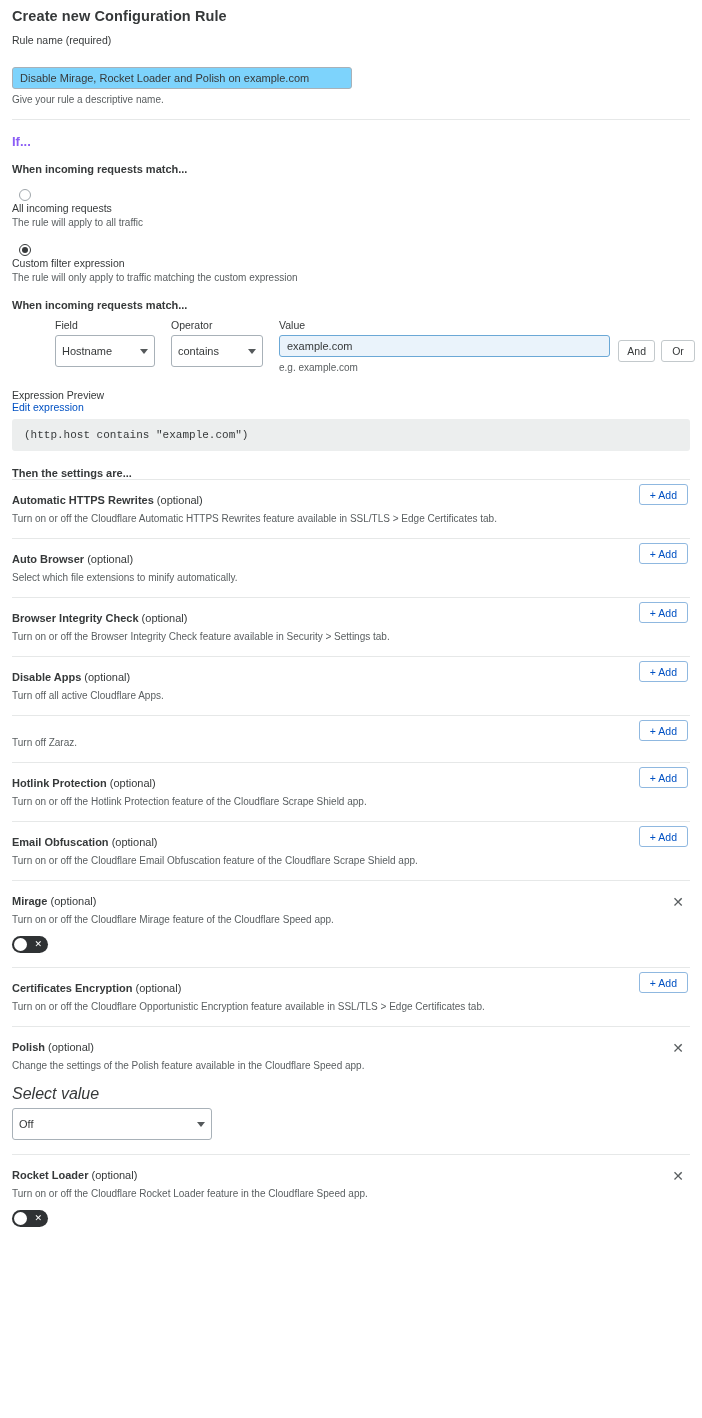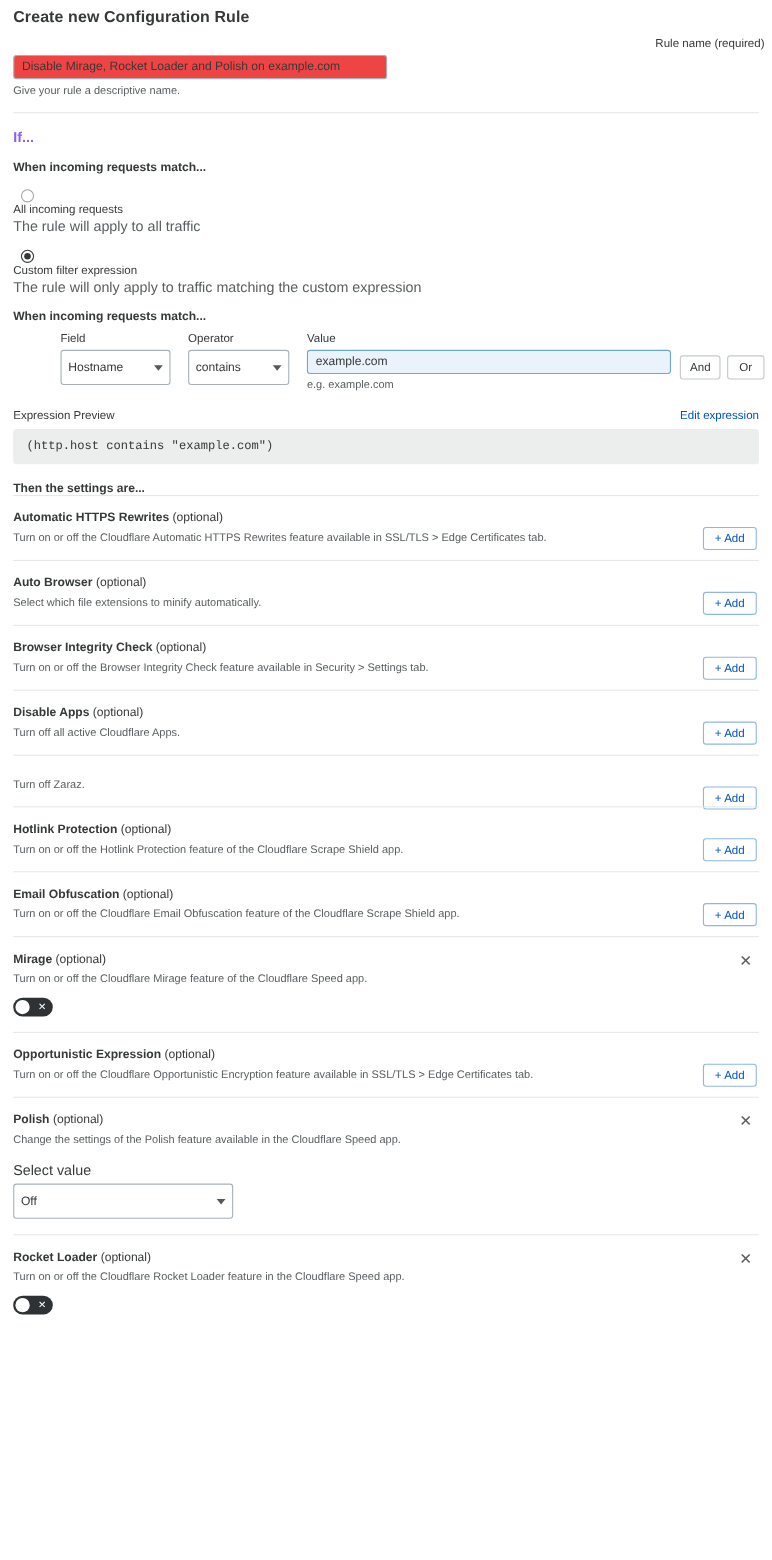--- a/index.html
+++ b/index.html
@@ -22,35 +22,34 @@
   .title {
     font-size: 14.5px;
     font-weight: bold;
     color: #36393a;
     margin: 8px 0 10px 5px;
     letter-spacing: .1px;
   }
   .field-label {
     font-size: 10.5px;
     color: #36393a;
-    margin: 0 0 4px 5px;
-    text-align: right;
+    margin: 0 0 21px 5px;
   }
   .rule-name-input {
     display: block;
     margin-left: 5px;
     width: 340px;
     height: 22px;
     border: 1px solid #a8b1b8;
     border-radius: 3px;
     padding: 2px 7px;
     font-size: 11px;
     font-family: "Liberation Sans", sans-serif;
     color: #36393a;
-    background: #ef4444;
+    background: #7dd3fc;
   }
   .hint {
     font-size: 10px;
     color: #595e60;
     margin: 5px 0 0 5px;
   }
   .hr {
     border: none;
     border-top: 1px solid #e6e8e8;
     margin: 14px 5px 0 5px;
@@ -94,21 +93,21 @@
     width: 6px; height: 6px;
     border-radius: 50%;
     background: #36393a;
   }
   .radio-text .rt-main {
     font-size: 10.5px;
     color: #36393a;
     line-height: 14px;
   }
   .radio-text .rt-sub {
-    font-size: 13px;
+    font-size: 10px;
     color: #595e60;
     line-height: 14px;
     margin-top: 1px;
   }
   .filter-row {
     display: flex;
     align-items: flex-start;
     margin: 8px 0 0 5px;
   }
   .col-label {
@@ -168,20 +167,21 @@
     padding: 0 8px;
     cursor: pointer;
     font-family: "Liberation Sans", sans-serif;
   }
   .and-or { display: flex; gap: 6px; margin-top: 21px; }
   .preview-head {
     display: flex;
     justify-content: space-between;
     align-items: baseline;
     margin: 16px 5px 0 5px;
+    flex-direction: column;
   }
   .preview-head .lbl {
     font-size: 10.5px;
     color: #36393a;
   }
   .edit-link {
     font-size: 10.5px;
     color: #0051c3;
     text-decoration: none;
     cursor: pointer;
@@ -217,21 +217,21 @@
     color: #36393a;
   }
   .s-desc {
     font-size: 10px;
     color: #595e60;
     margin-top: 7px;
   }
   .add-btn {
     position: absolute;
     right: 2px;
-    top: 28px;
+    top: 4px;
     border: 1px solid #8fb8e0;
     color: #0051c3;
     background: #fff;
     font-size: 10.5px;
     border-radius: 3px;
     height: 21px;
     padding: 0 10px;
     cursor: pointer;
     font-family: "Liberation Sans", sans-serif;
   }
@@ -268,23 +268,24 @@
   }
   .toggle .xmark {
     position: absolute;
     right: 6px;
     top: 1px;
     color: #fff;
     font-size: 9px;
     line-height: 15px;
   }
   .select-value-label {
-    font-size: 13px;
+    font-size: 16px;
     color: #36393a;
     margin-top: 14px;
+    font-style: italic;
   }
   .polish-select {
     margin-top: 5px;
     width: 200px;
   }
 </style>
 </head>
 <body>
 
 <div class="page">
@@ -390,21 +391,21 @@
       <div class="setting">
         <div class="s-title"><span>Mirage</span><span class="opt"> (optional)</span></div>
         <div class="s-desc">Turn on or off the Cloudflare Mirage feature of the Cloudflare Speed app.</div>
         <button class="close-btn">✕</button>
         <div class="toggle">
           <span class="knob"></span>
           <span class="xmark">✕</span>
         </div>
       </div>
       <div class="setting">
-        <div class="s-title"><span>Opportunistic Expression</span><span class="opt"> (optional)</span></div>
+        <div class="s-title"><span>Certificates Encryption</span><span class="opt"> (optional)</span></div>
         <div class="s-desc">Turn on or off the Cloudflare Opportunistic Encryption feature available in SSL/TLS &gt; Edge Certificates tab.</div>
         <button class="add-btn">+ Add</button>
       </div>
       <div class="setting">
         <div class="s-title"><span>Polish</span><span class="opt"> (optional)</span></div>
         <div class="s-desc">Change the settings of the Polish feature available in the Cloudflare Speed app.</div>
         <button class="close-btn">✕</button>
         <div class="select-value-label">Select value</div>
         <div class="select-box polish-select">
           <span>Off</span>

